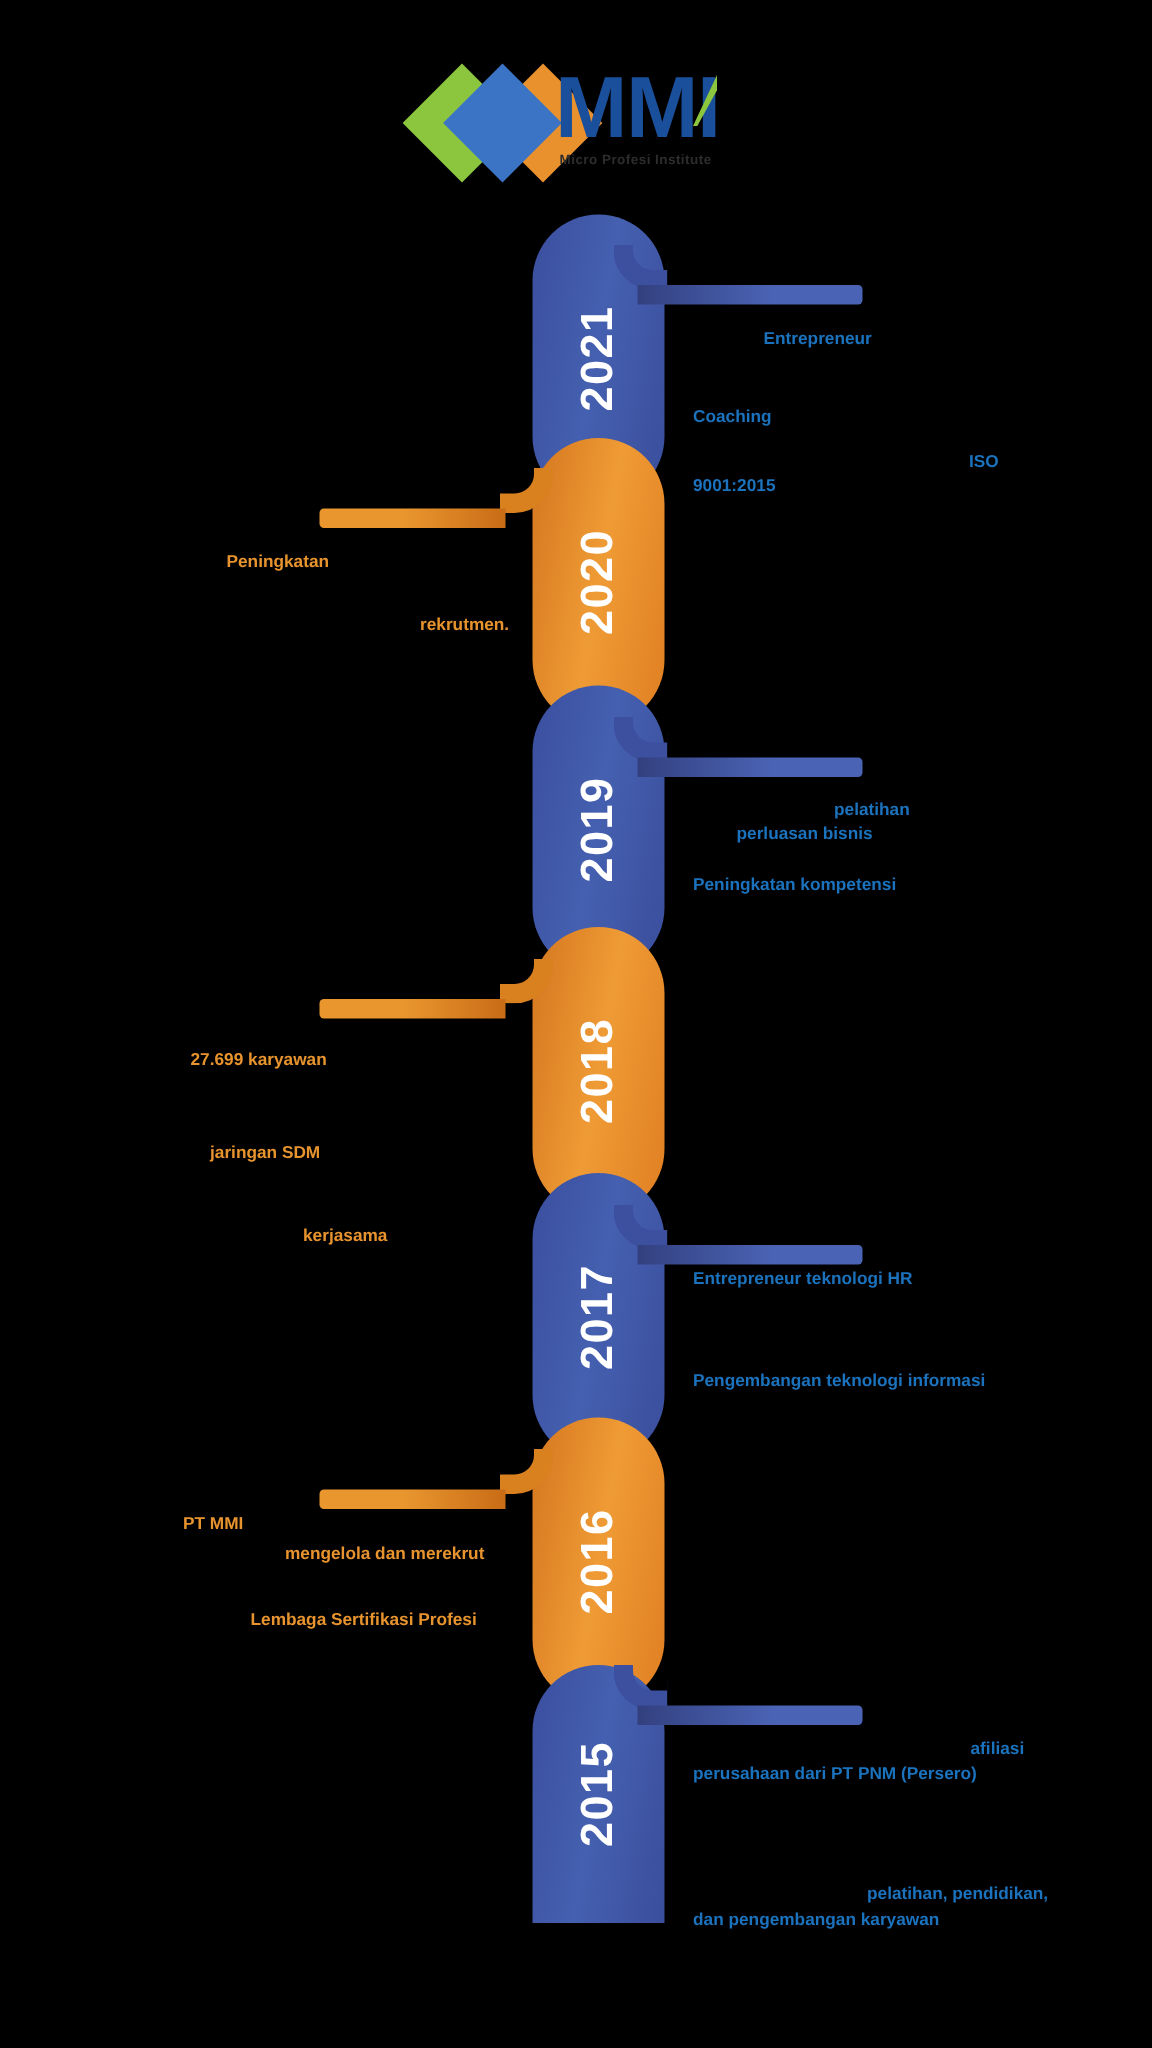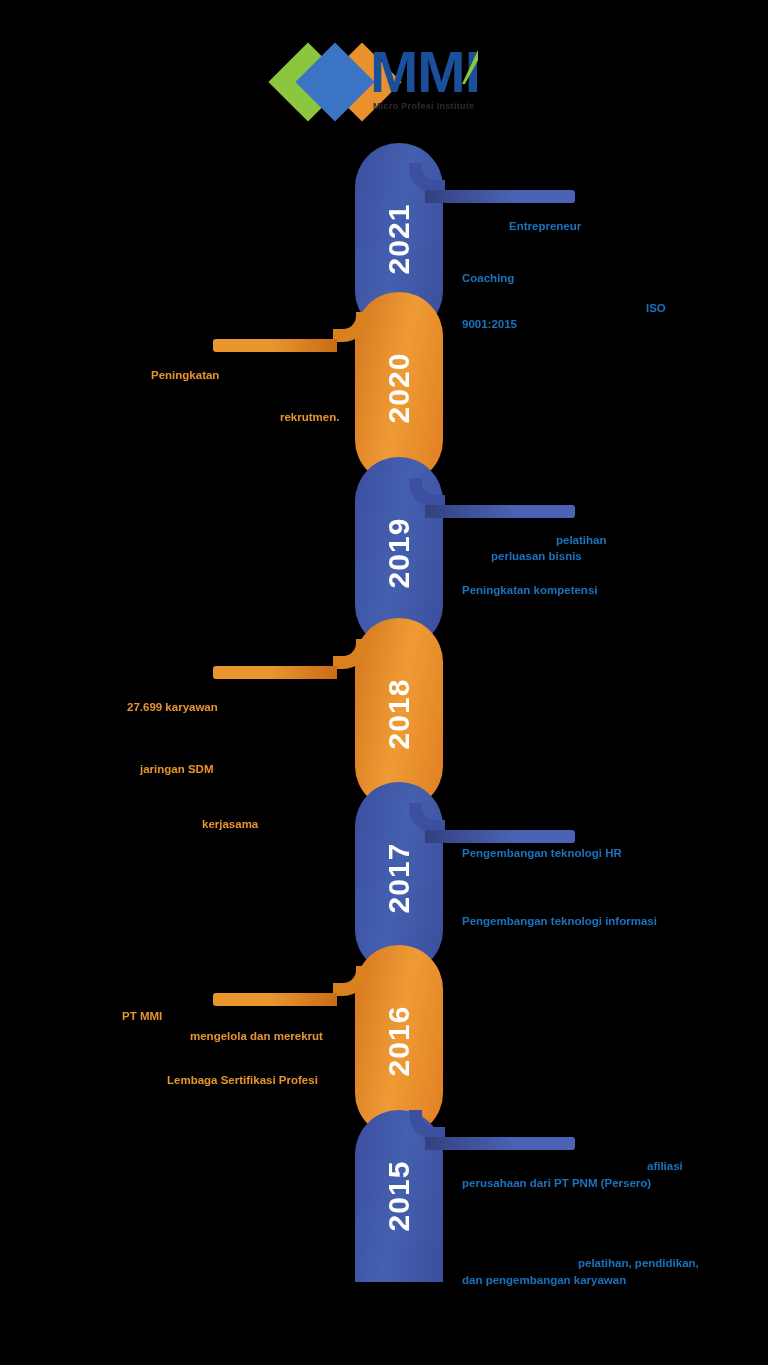--- a/index.html
+++ b/index.html
@@ -145,21 +145,21 @@
   <div class="note orange lefty" style="left:115px; top:700px;">27.699 karyawan</div>
   <div class="note orange lefty" style="left:128px; top:750px;margin-top:12px;">jaringan SDM</div>
   <div class="note orange lefty" style="left:190px; top:817px;">kerjasama</div>
 
   <div class="cap blue" style="top:782px; height:192px;">
     <div class="cap-year">2017</div>
   </div>
   <div class="curve r-blue" style="left:409px; top:803px;"></div>
   <div class="arm right blue" style="top:830px; width:150px;"></div>
 
-  <div class="note blue right" style="left:450px; top:846px;">Pengembangan teknologi HR</div>
+  <div class="note blue right" style="left:450px; top:846px;">Entrepreneur teknologi HR</div>
   <div class="note blue right" style="left:450px; top:914px;">Pengembangan teknologi informasi</div>
 
   <div class="cap orange" style="top:945px; height:192px;">
     <div class="cap-year">2016</div>
   </div>
   <div class="curve l-orange" style="left:333px; top:966px;"></div>
   <div class="arm left orange" style="left:213px; top:993px; width:124px;"></div>
 
   <div class="note orange lefty" style="left:110px; top:1009px;">PT MMI</div>
   <div class="note orange lefty" style="left:178px; top:1029px;">mengelola dan merekrut</div>

